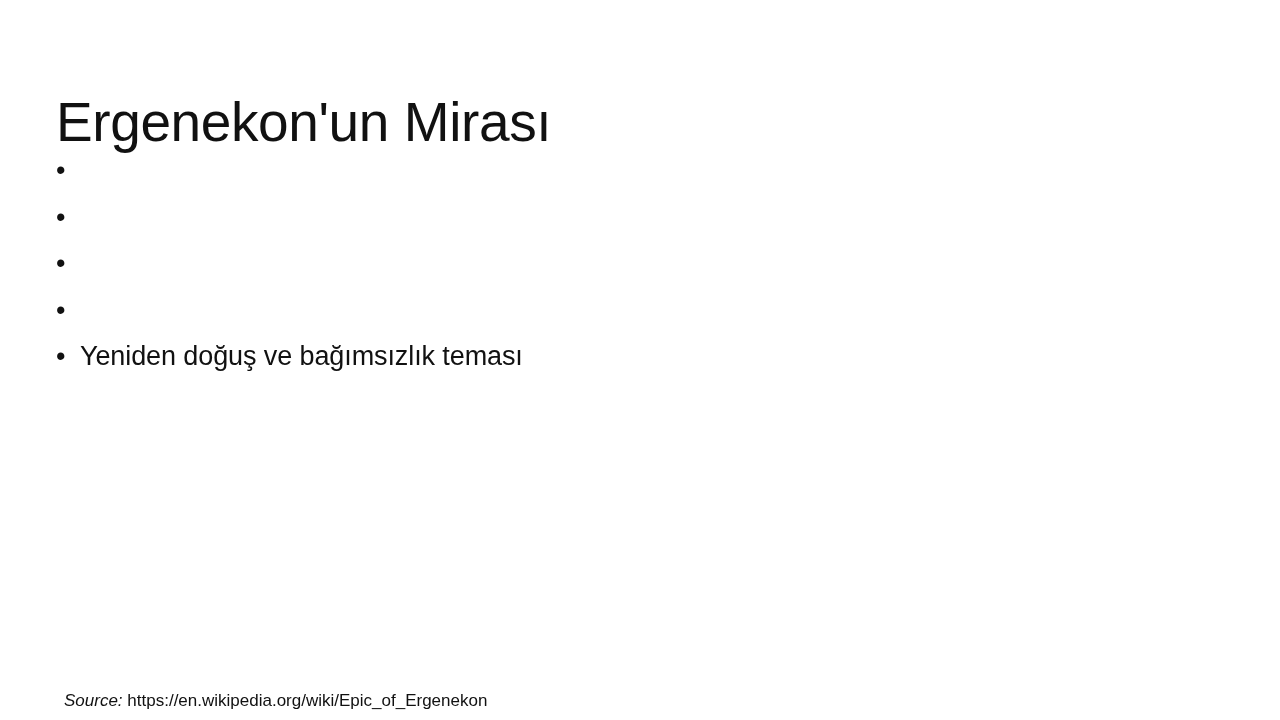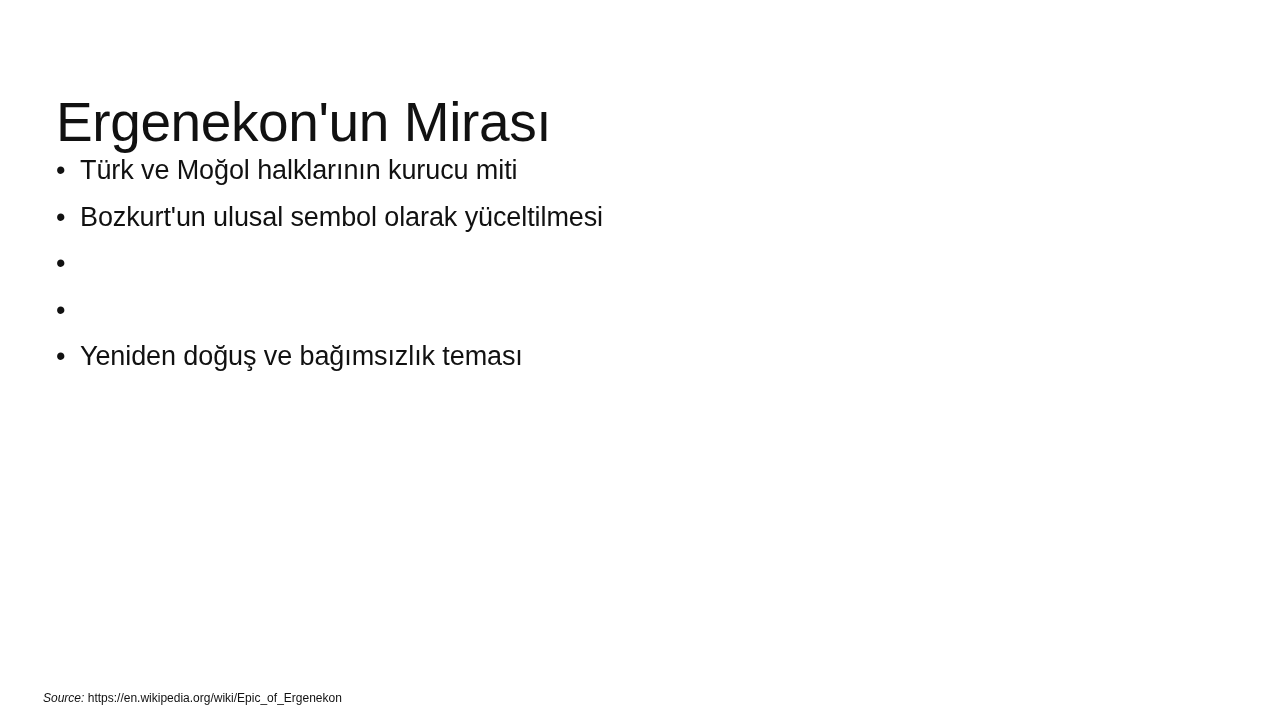--- a/index.html
+++ b/index.html
@@ -56,23 +56,23 @@
     width: 24px;
     font-size: 27px;
     line-height: 46.5px;
     color: #111111;
   }
   .bullet-text {
     flex: 0 1 auto;
   }
   .source-line {
     position: absolute;
-    left: 43px;
+    left: 64px;
     top: 691px;
-    font-size: 12px;
+    font-size: 17px;
     line-height: 1.2;
     color: #111111;
     white-space: nowrap;
   }
   .source-label {
     font-style: italic;
   }
   .source-url {
     font-style: normal;
   }
@@ -81,26 +81,24 @@
 <body>
 
 <div class="slide">
 
   <h1 class="slide-title">Ergenekon'un Mirası</h1>
 
   <ul class="bullet-list">
 
     <li class="bullet-item">
       <span class="bullet-marker">•</span>
-      <span class="bullet-text">Türk ve Moğol halklarının kurucu miti</span>
     </li>
 
     <li class="bullet-item">
       <span class="bullet-marker">•</span>
-      <span class="bullet-text">Bozkurt'un ulusal sembol olarak yüceltilmesi</span>
     </li>
 
     <li class="bullet-item">
       <span class="bullet-marker">•</span>
     </li>
 
     <li class="bullet-item">
       <span class="bullet-marker">•</span>
     </li>
 

